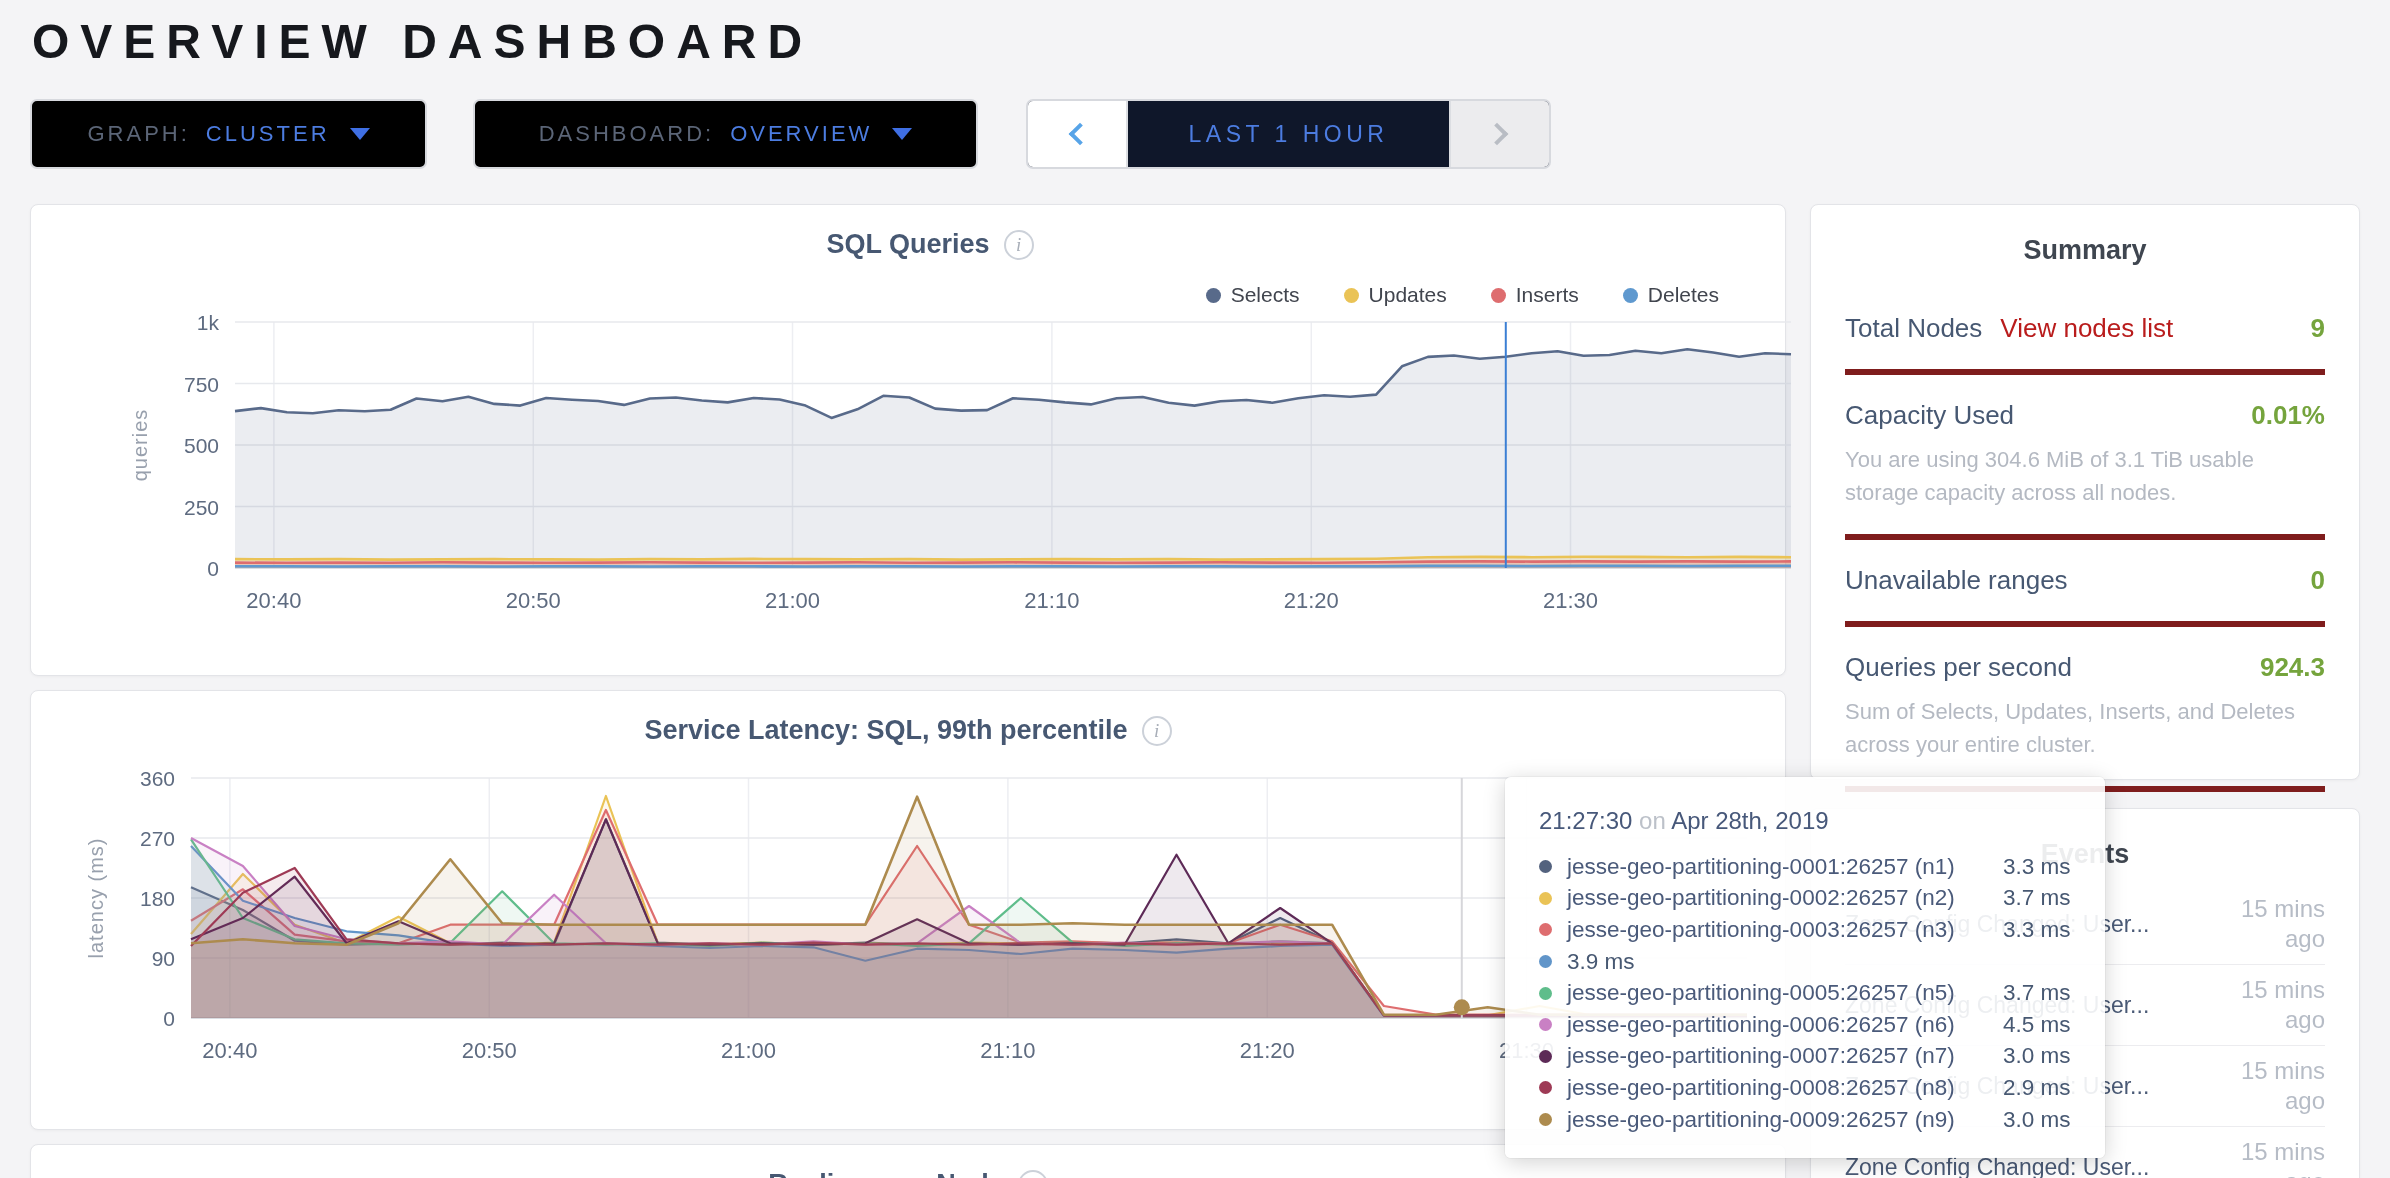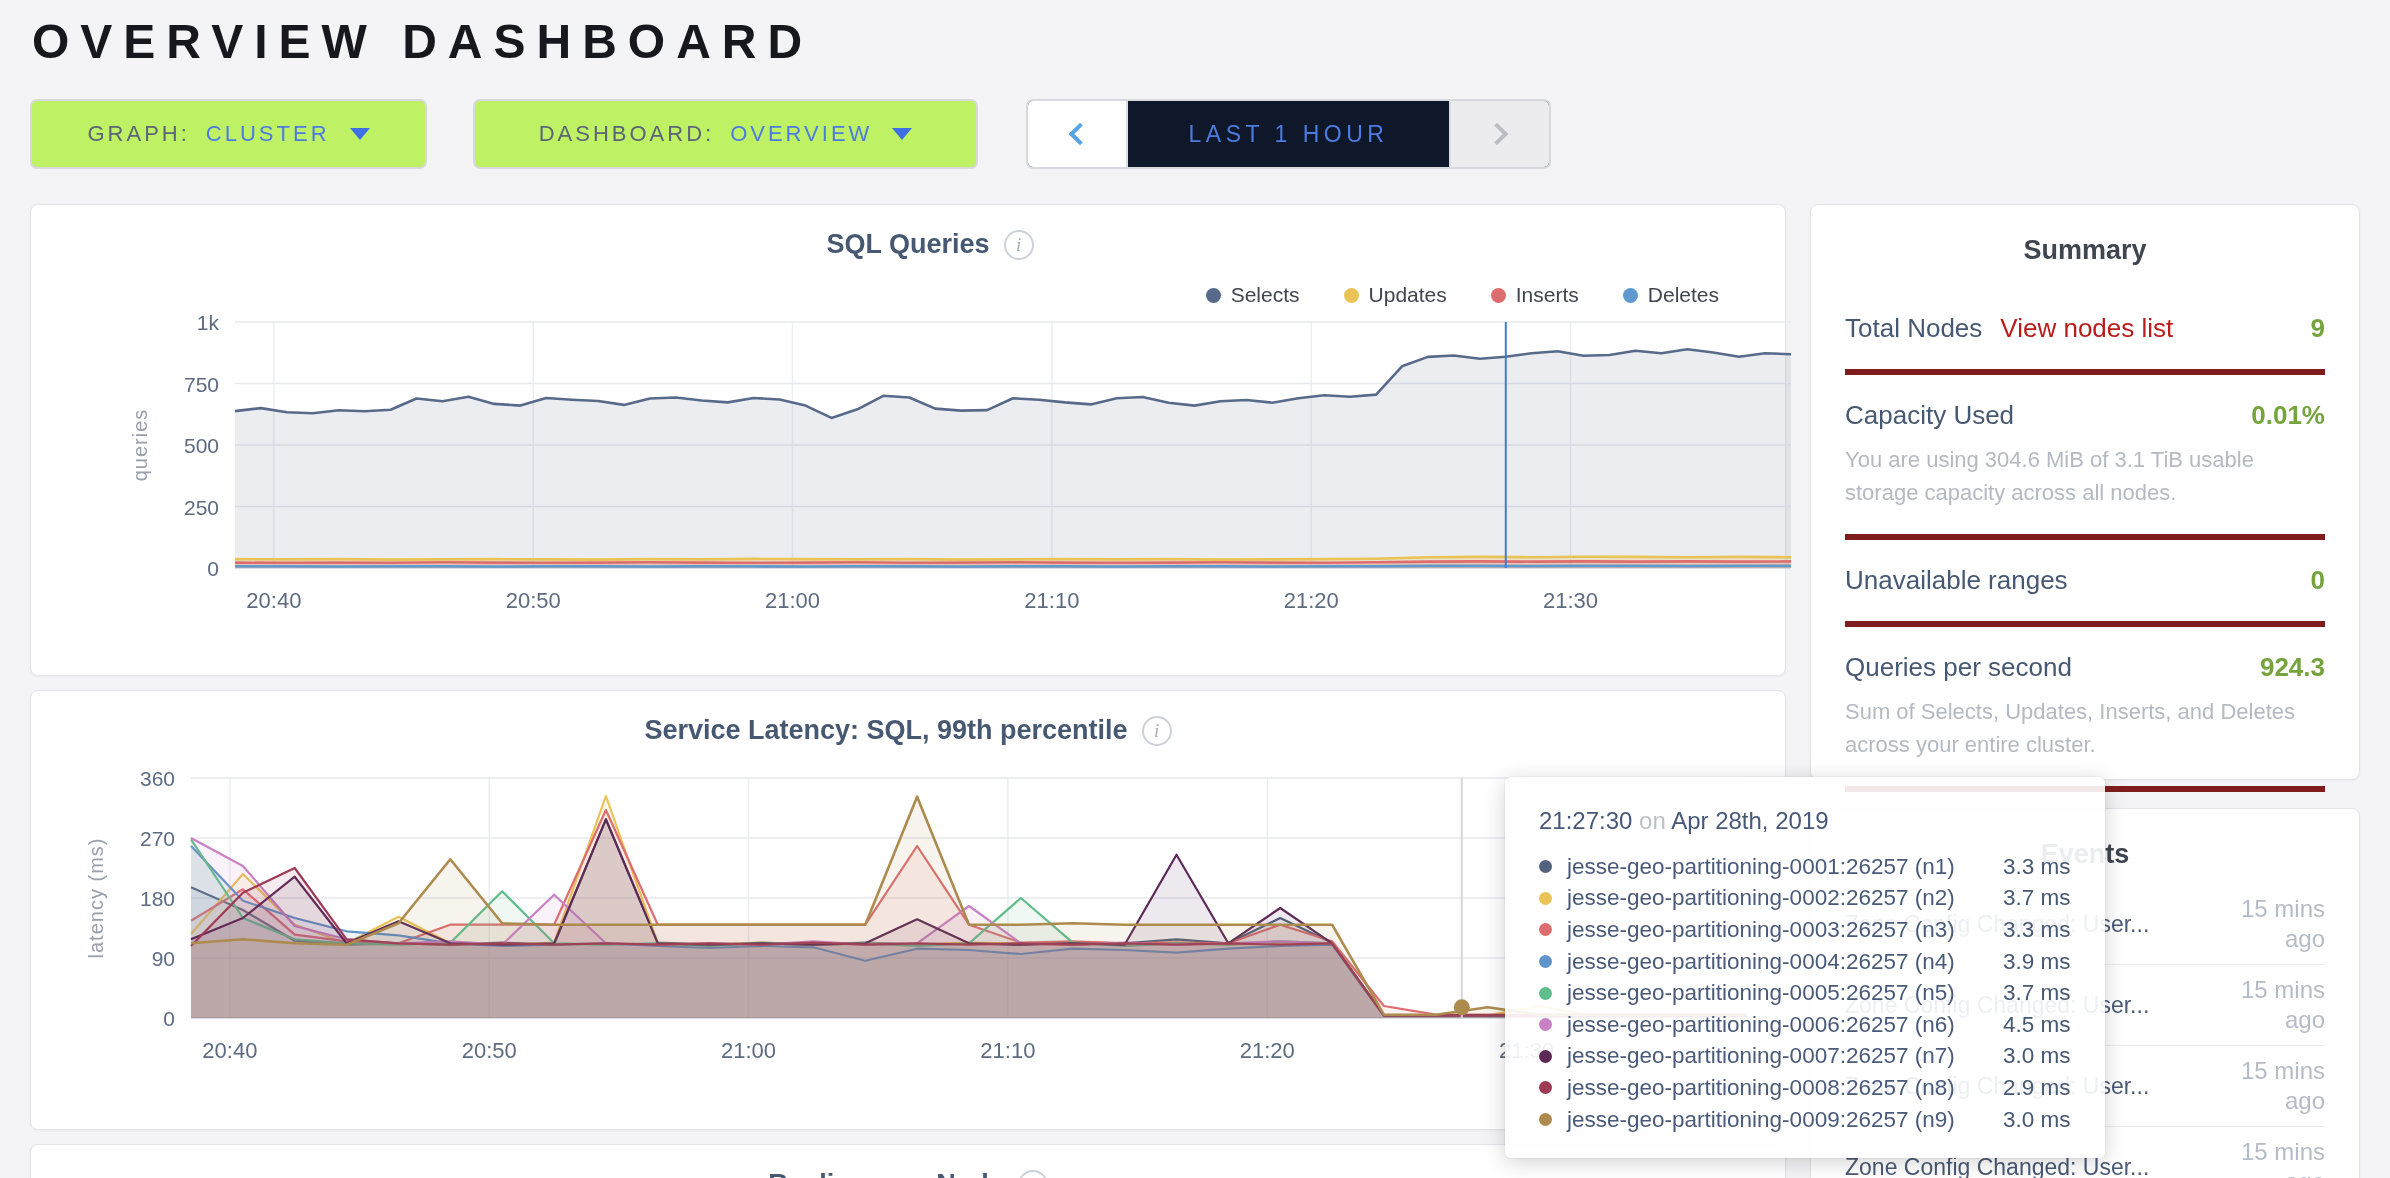--- a/index.html
+++ b/index.html
@@ -6,21 +6,21 @@
   html,body { width:2390px; height:1178px; }
   body { font-family:"Liberation Sans", sans-serif; background:#f4f4f6; overflow:hidden; position:relative; }
 
   .page { width:2390px; height:1178px; position:relative; overflow:hidden; }
 
   h1.page-title { padding:14px 0 0 32px; font-size:48px; font-weight:bold; letter-spacing:11px; color:#16181d; }
 
   
   .controls { display:flex; margin:30px 0 0 30px; height:70px; }
   .dropdown { display:flex; align-items:center; justify-content:center; gap:16px;
-    background:#bef264; border:2px solid #d7d9de; border-radius:7px; cursor:pointer; }
+    background:#000000; border:2px solid #d7d9de; border-radius:7px; cursor:pointer; }
   .dd-graph { width:397px; margin-right:46px; }
   .dd-dash  { width:505px; margin-right:48px; }
   .dd-label { font-size:22px; letter-spacing:3px; color:#5b6577; }
   .dd-value { font-size:22px; letter-spacing:3px; color:#4c7ce0; }
   .caret-down { width:0; height:0; border-left:10px solid transparent; border-right:10px solid transparent;
     border-top:12px solid #3f6fe4; margin-left:4px; }
   .timewin { display:flex; width:525px; background:#0f172a; border:2px solid #d7d9de; border-radius:7px; overflow:hidden; }
   .tw-btn { width:100px; display:flex; align-items:center; justify-content:center; cursor:pointer; background:#fff; border:none; }
   .tw-prev { border-right:2px solid #dcdee2; }
   .tw-next { border-left:2px solid #dcdee2; background:#ececee; }
@@ -320,21 +320,20 @@
           <span class="tt-name">jesse-geo-partitioning-0002:26257 (n2)</span>
           <span class="tt-value">3.7 ms</span>
         </div>
         <div class="tt-row">
           <span class="tt-dot" style="background: rgb(222, 109, 111);"></span>
           <span class="tt-name">jesse-geo-partitioning-0003:26257 (n3)</span>
           <span class="tt-value">3.3 ms</span>
         </div>
         <div class="tt-row">
           <span class="tt-dot" style="background: rgb(97, 149, 201);"></span>
-          <span class="tt-name">jesse-geo-partitioning-0004:26257 (n4)</span>
           <span class="tt-value">3.9 ms</span>
         </div>
         <div class="tt-row">
           <span class="tt-dot" style="background: rgb(95, 189, 139);"></span>
           <span class="tt-name">jesse-geo-partitioning-0005:26257 (n5)</span>
           <span class="tt-value">3.7 ms</span>
         </div>
         <div class="tt-row">
           <span class="tt-dot" style="background: rgb(201, 128, 196);"></span>
           <span class="tt-name">jesse-geo-partitioning-0006:26257 (n6)</span>

